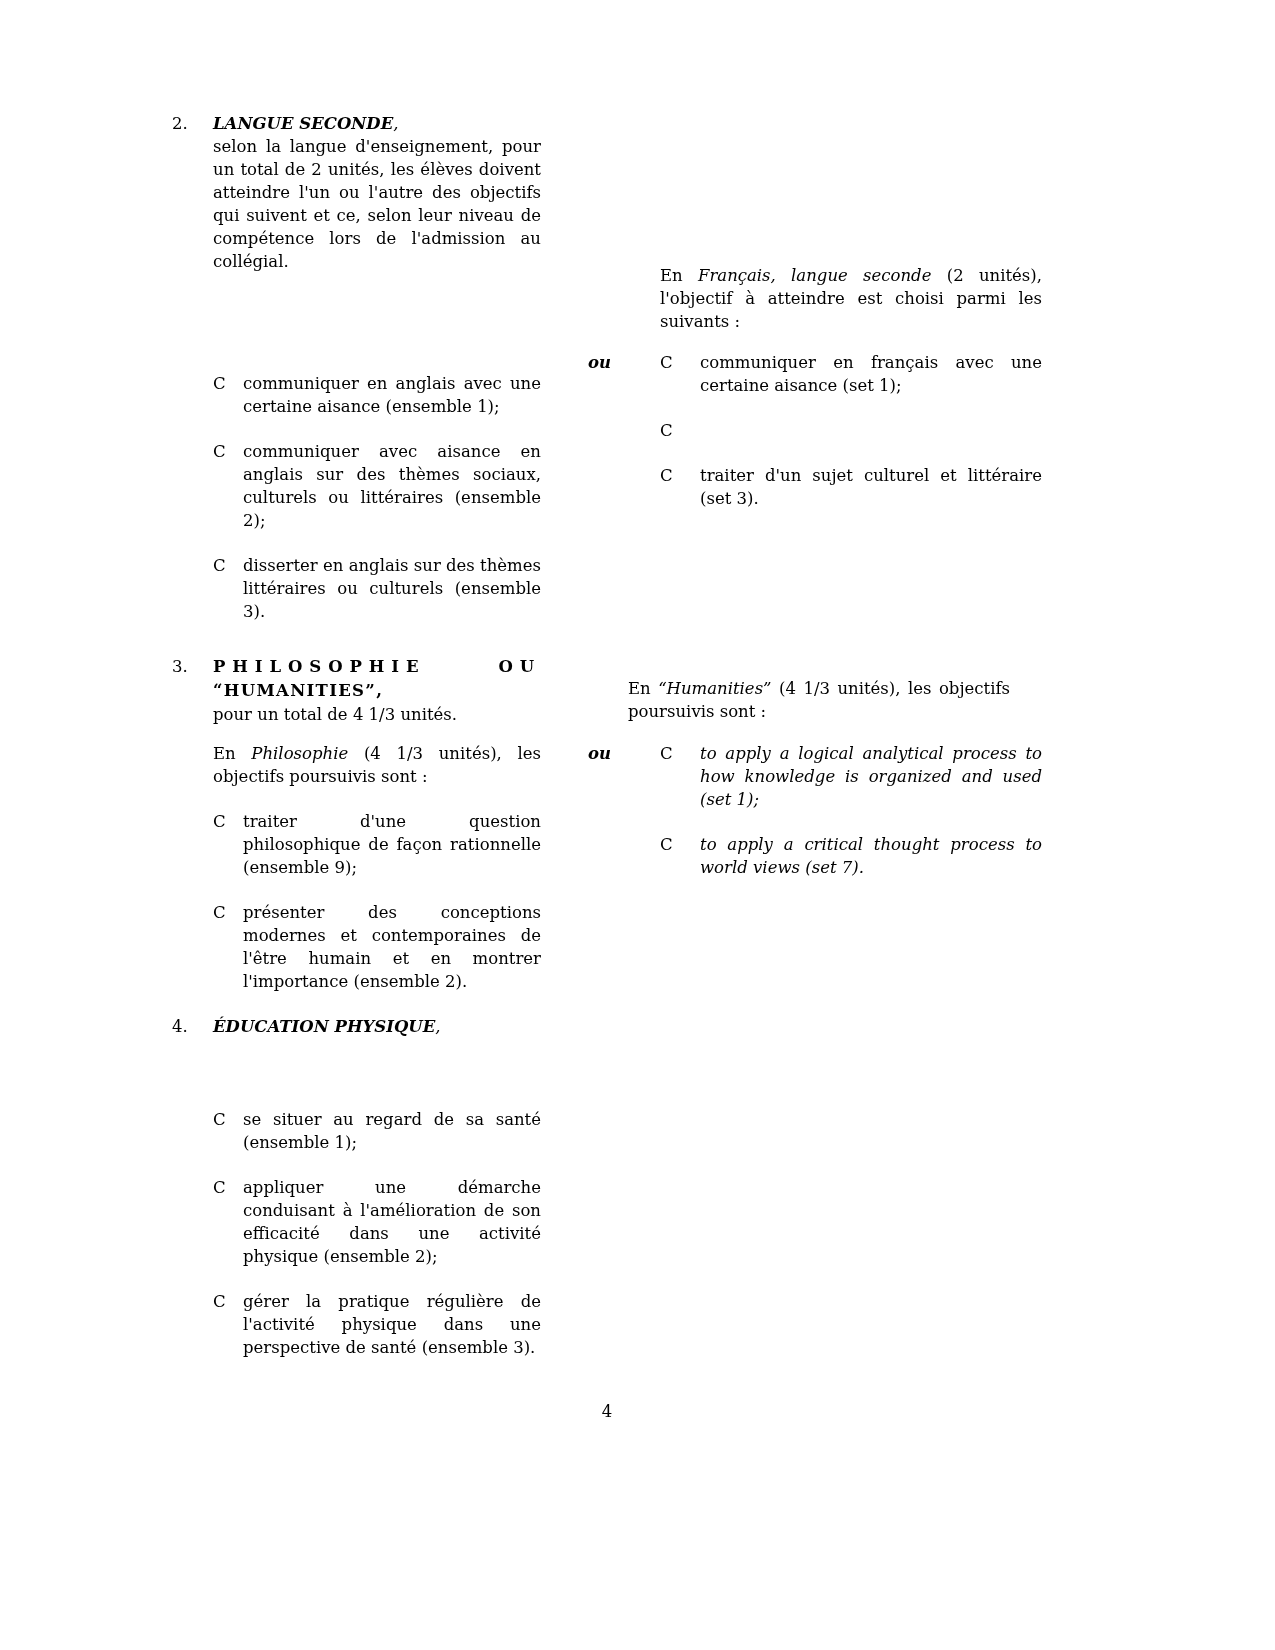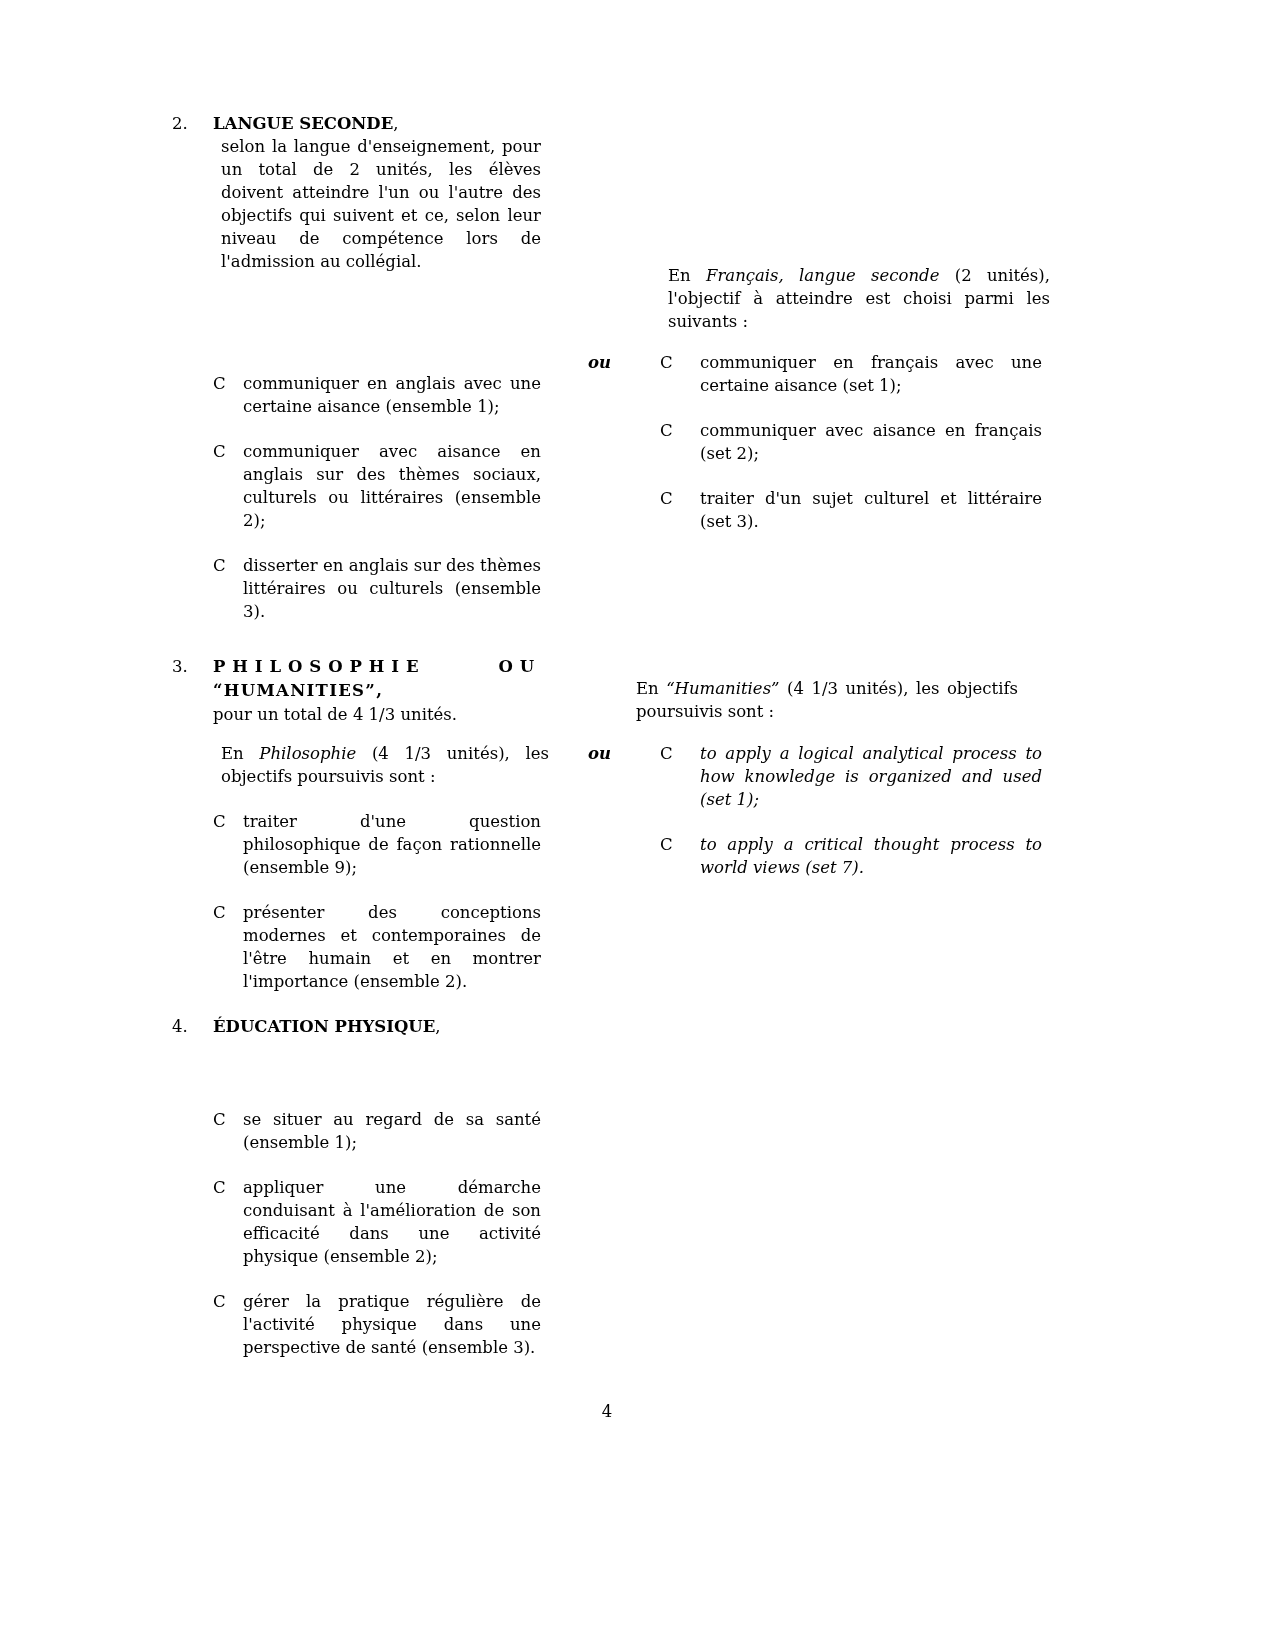--- a/index.html
+++ b/index.html
@@ -10,25 +10,25 @@
     background: #ffffff;
     color: #000000;
     font-family: "DejaVu Serif", serif;
     font-size: 16.5px;
     line-height: 23px;
   }
   .abs { position: absolute; }
   .num { width: 34px; }
   .colL { width: 328px; }
   .colR { width: 382px; }
-  .just { text-align: justify; margin-left: 8px; }
+  .just { text-align: justify; }
   .bold { font-weight: bold; }
   .em { font-style: italic; }
   .connector { font-weight: bold; font-style: italic; }
-  .head-line { white-space: nowrap; }
+  .head-line { white-space: nowrap; font-style: italic; }
   .title-row {
     display: flex;
     justify-content: space-between;
     font-weight: bold;
     letter-spacing: 0.42em;
   }
   .title-caps2 { font-weight: bold; letter-spacing: 0.08em; }
   .s3head { line-height: 24px; }
   .item { display: flex; margin-bottom: 22px; }
   .item:last-child { margin-bottom: 0; }
@@ -93,21 +93,20 @@
 
   <div class="abs connector" id="s2-ou">ou</div>
 
   <div class="abs colR" id="s2-r-items">
     <div class="item">
       <span class="bulletR">C</span>
       <span class="item-text">communiquer en français avec une certaine aisance (set 1);</span>
     </div>
     <div class="item">
       <span class="bulletR">C</span>
-      <span class="item-text">communiquer avec aisance en français (set 2);</span>
     </div>
     <div class="item">
       <span class="bulletR">C</span>
       <span class="item-text">traiter d'un sujet culturel et littéraire (set 3).</span>
     </div>
   </div>
 
   <div class="abs num" id="s3-num">3.</div>
 
   <div class="abs colL s3head" id="s3-head">

